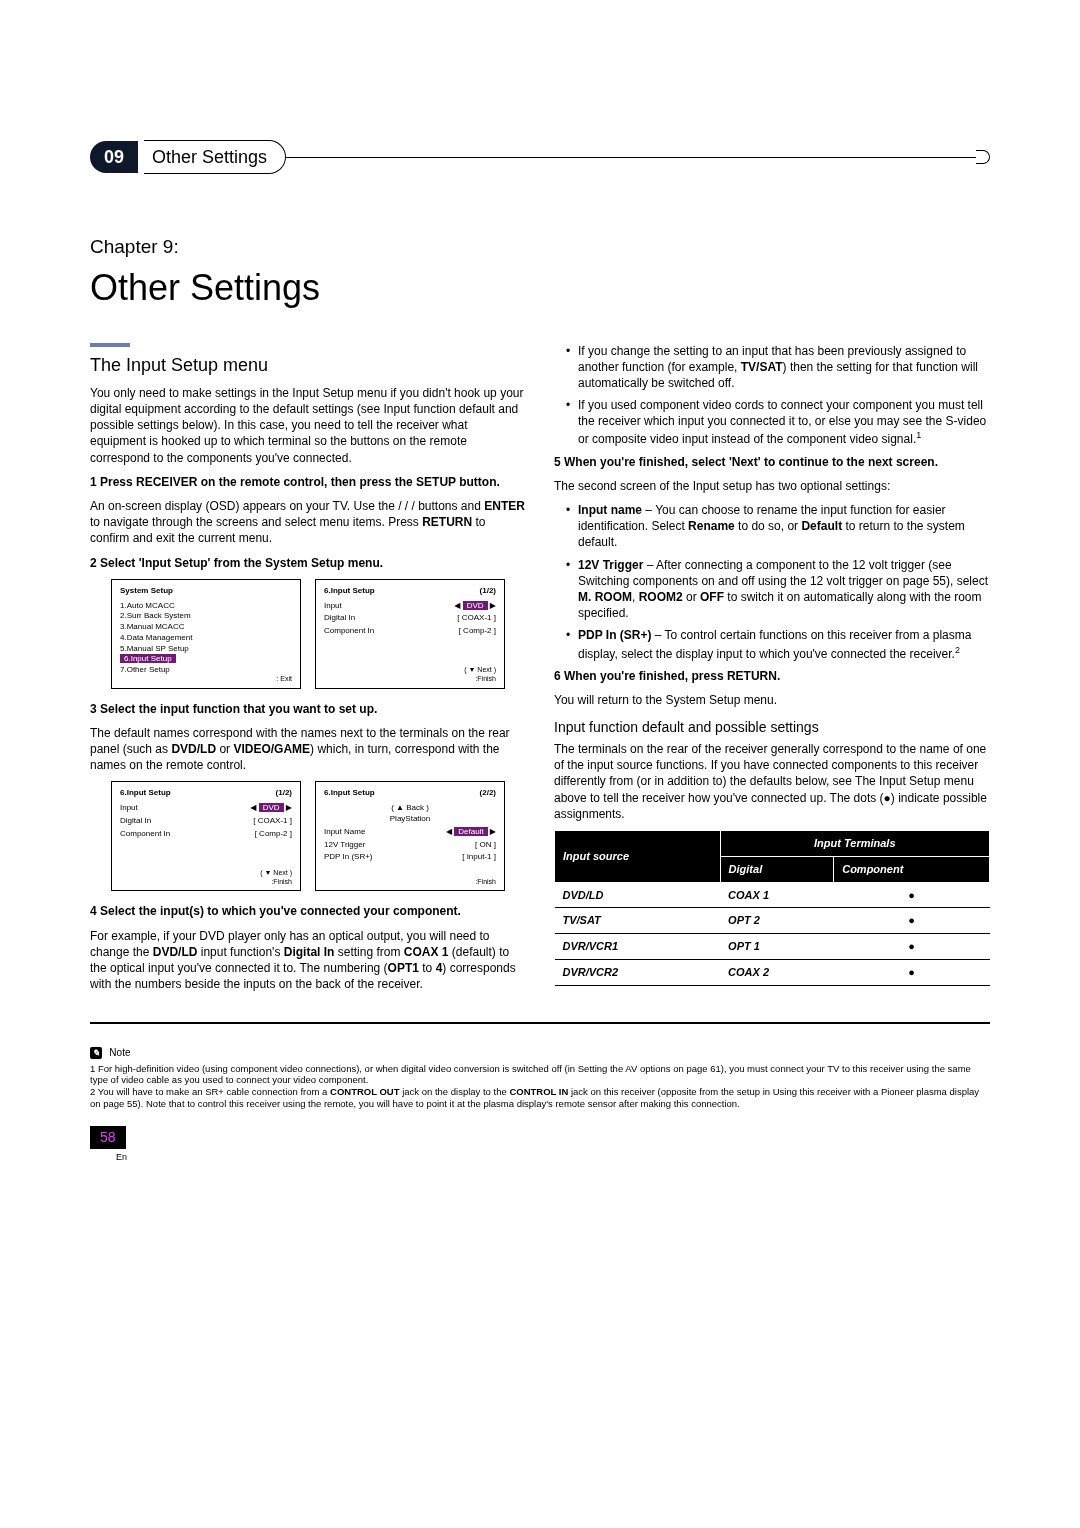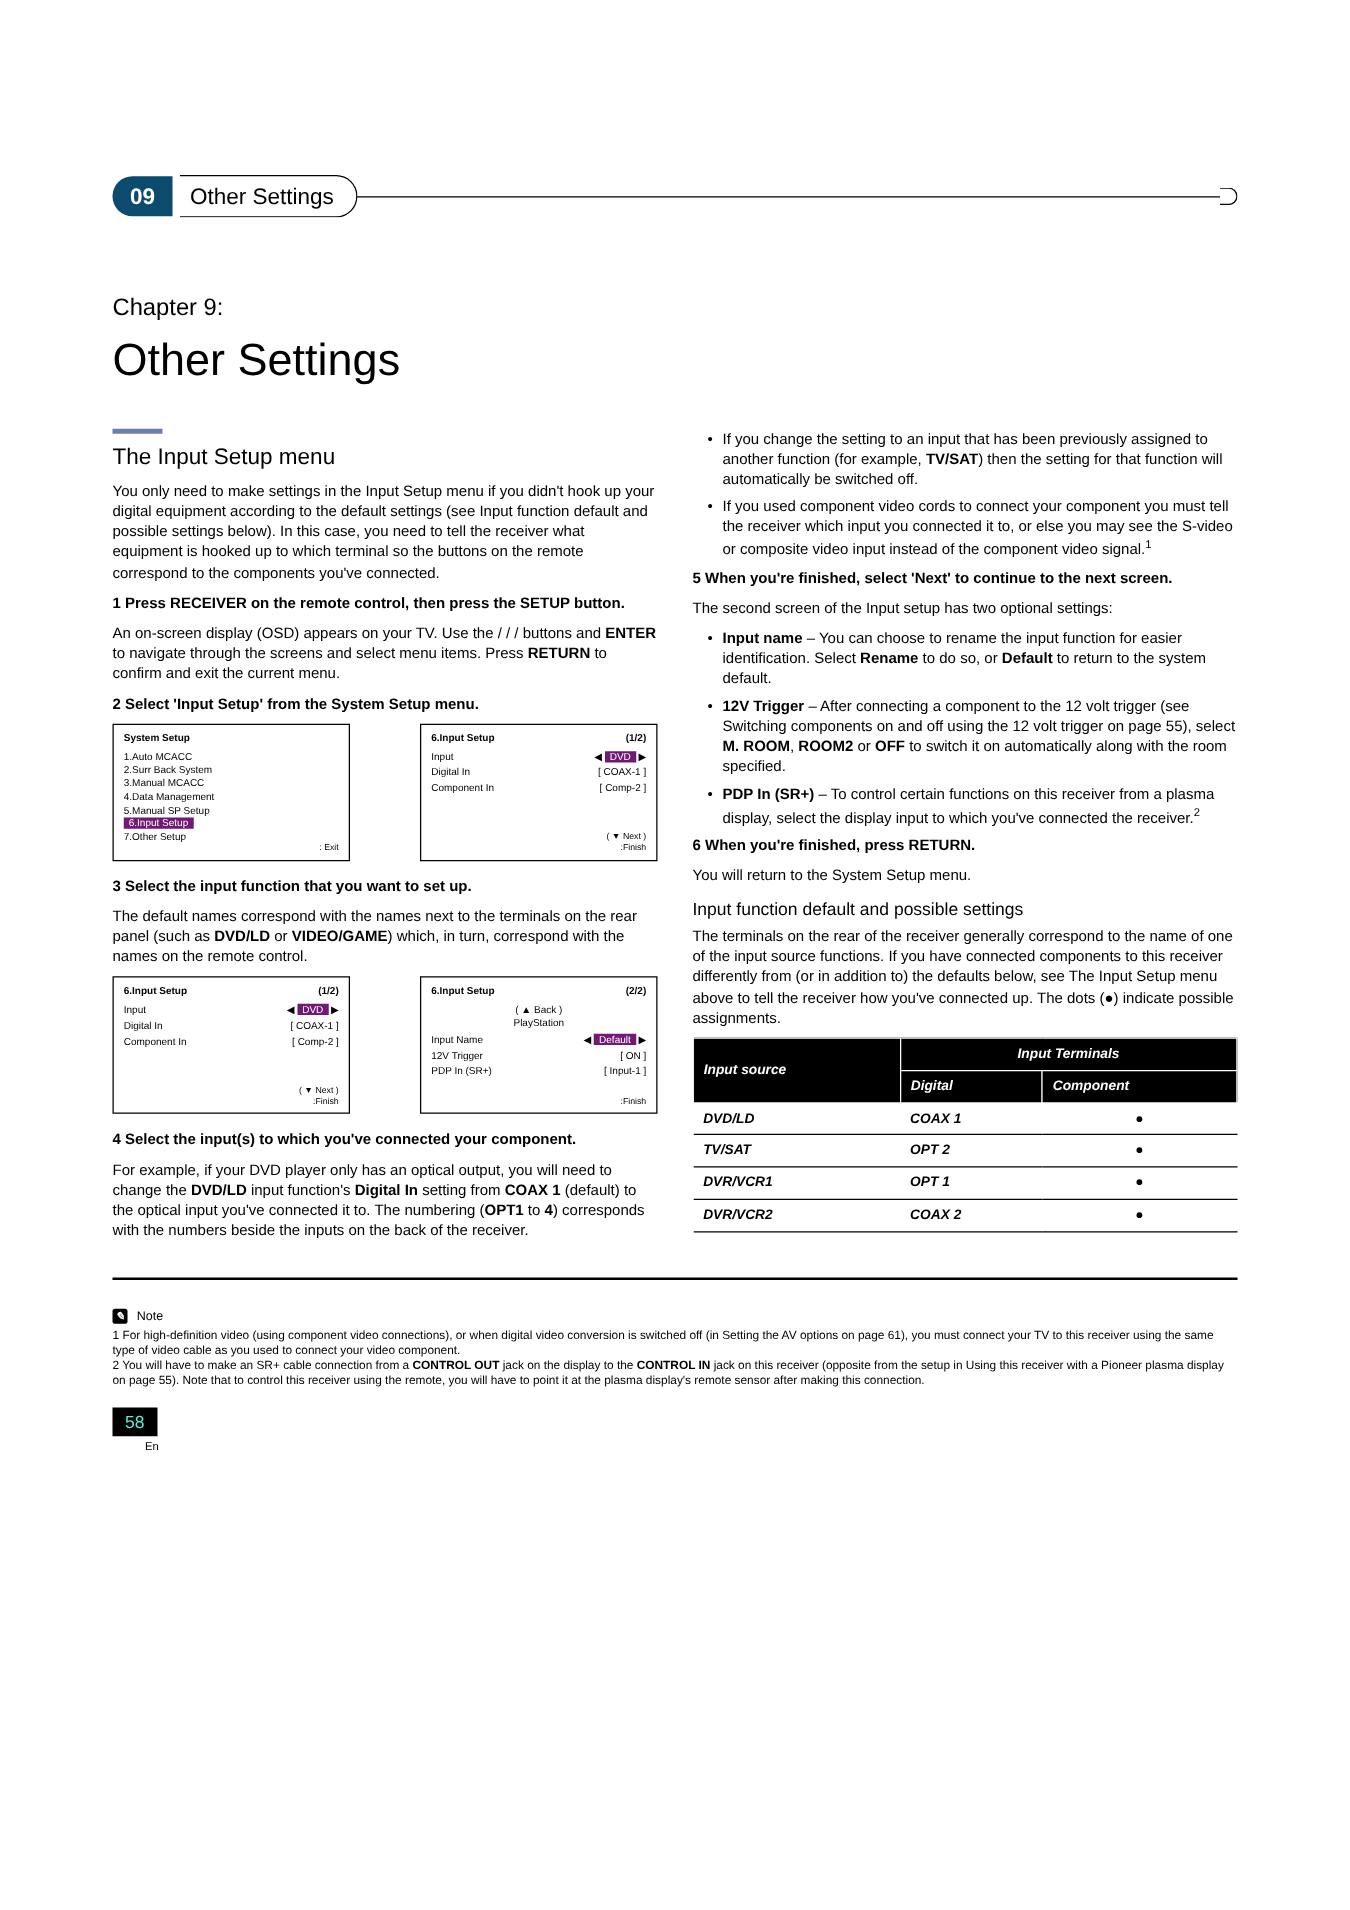--- a/index.html
+++ b/index.html
@@ -7,21 +7,21 @@
     font-family: Arial, Helvetica, sans-serif;
     font-size: 12px;
     line-height: 1.35;
     color: #000;
     background: #fff;
     width: 1080px;
     padding: 140px 90px 40px 90px;
   }
   .tab-header { display: flex; align-items: center; margin-bottom: 60px; }
   .tab-num {
-    background: #0c4a6e; color: #fff; font-weight: bold; font-size: 18px;
+    background: #0f172a; color: #fff; font-weight: bold; font-size: 18px;
     padding: 4px 14px; border-radius: 18px 0 0 18px; margin-right: 6px;
   }
   .tab-title {
     font-size: 18px; padding: 4px 18px 4px 8px; border: 1px solid #000;
     border-left: none; border-radius: 0 18px 18px 0; flex: 0 0 auto;
   }
   .tab-line { flex: 1; border-top: 1px solid #000; margin-left: -1px; }
   .tab-end {
     width: 14px; height: 14px; border: 1px solid #000; border-left: none;
     border-radius: 0 8px 8px 0;
@@ -30,21 +30,21 @@
   .chapter-title { font-size: 36px; font-weight: normal; margin-bottom: 30px; }
   .accent-bar { width: 40px; height: 4px; background: #6b7cb0; margin-bottom: 6px; }
   .section-title { font-size: 18px; margin-bottom: 8px; }
   .two-col { display: flex; gap: 28px; }
   .col { flex: 1; }
   p { margin-bottom: 8px; }
   .step-hd { font-weight: bold; margin-top: 6px; }
   .bullets { list-style: none; padding-left: 12px; }
   .bullets li { position: relative; padding-left: 12px; margin-bottom: 6px; }
   .bullets li::before { content: "•"; position: absolute; left: 0; }
-  .osd-row { display: flex; gap: 14px; justify-content: space-between; margin: 8px 0 12px; }
+  .osd-row { display: flex; gap: 14px; justify-content: center; margin: 8px 0 12px; }
   .osd {
     border: 1px solid #000; width: 190px; height: 110px; font-size: 8px;
     padding: 6px 8px; font-family: Arial, sans-serif; position: relative;
   }
   .osd .hd { font-weight: bold; display: flex; justify-content: space-between; margin-bottom: 4px; }
   .osd .row { display: flex; justify-content: space-between; margin: 2px 0; gap: 22px; }
   .osd .inv { background: #701a75; color: #fff; padding: 0 4px; }
   .osd .ft { position: absolute; bottom: 4px; right: 8px; font-size: 7px; text-align: right; }
   .subhead { font-size: 14px; margin: 10px 0 4px; }
   table.spec { width: 100%; border-collapse: collapse; font-size: 11px; margin-top: 6px; }
@@ -55,21 +55,21 @@
   .note-bar { border-top: 2px solid #000; margin-top: 22px; padding-top: 20px; }
   .note-icon {
     display: inline-block; background: #000; color: #fff; font-size: 9px;
     width: 12px; height: 12px; text-align: center; line-height: 12px;
     border-radius: 2px; margin-right: 4px; font-style: italic; font-weight: bold;
   }
   .note-label { font-size: 10px; }
   .footnotes { font-size: 9.5px; line-height: 1.25; margin-top: 2px; }
   .page-foot { margin-top: 16px; }
   .page-num {
-    background: #000; color: #5eead4; font-size: 14px; display: inline-block;
+    background: #000; color: #d946ef; font-size: 14px; display: inline-block;
     padding: 2px 10px;
   }
   .page-lang { font-size: 9px; margin-top: 2px; padding-left: 26px; }
   sup { font-size: 0.75em; }
 </style>
 </head>
 <body>
 
 <div class="tab-header">
   <div class="tab-num">09</div>

